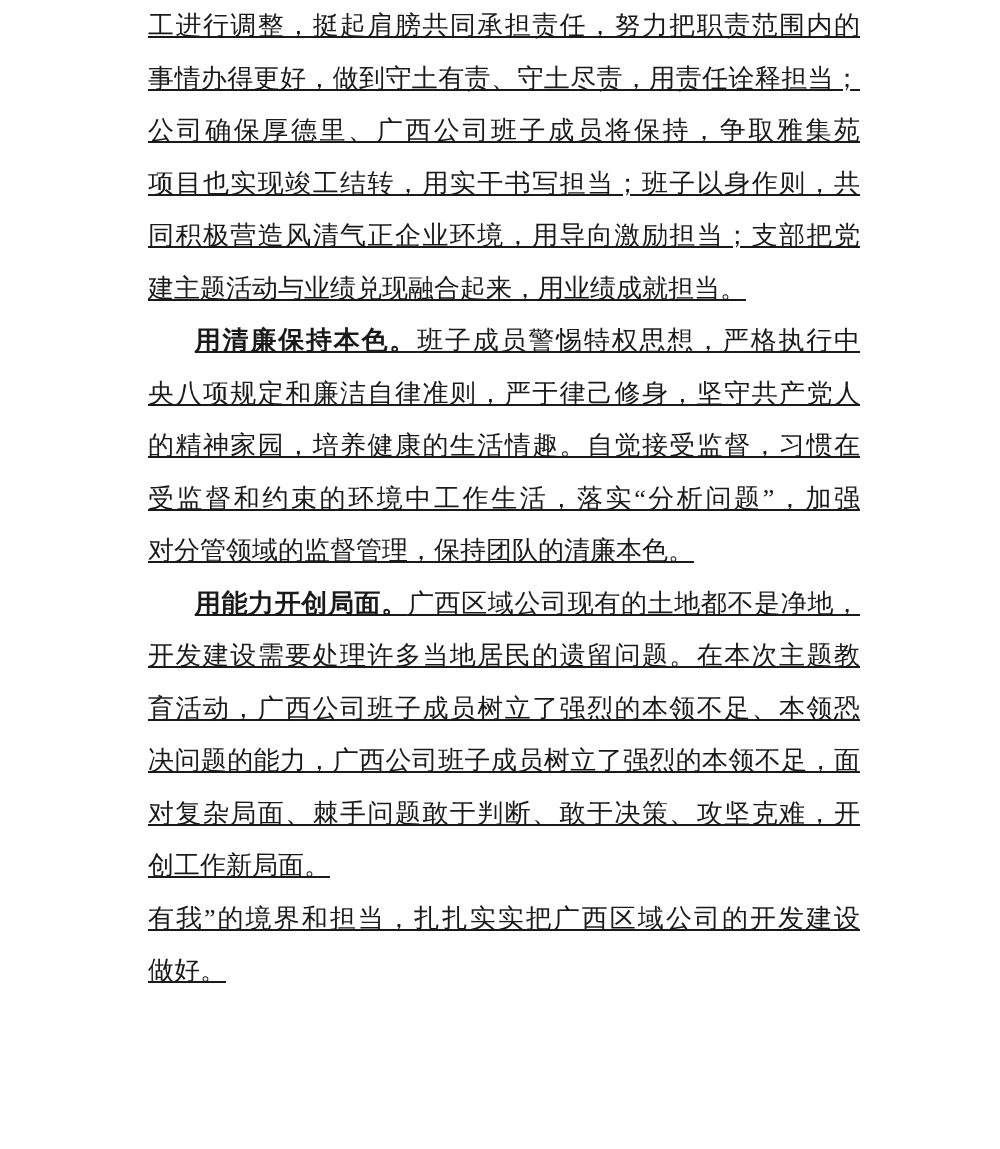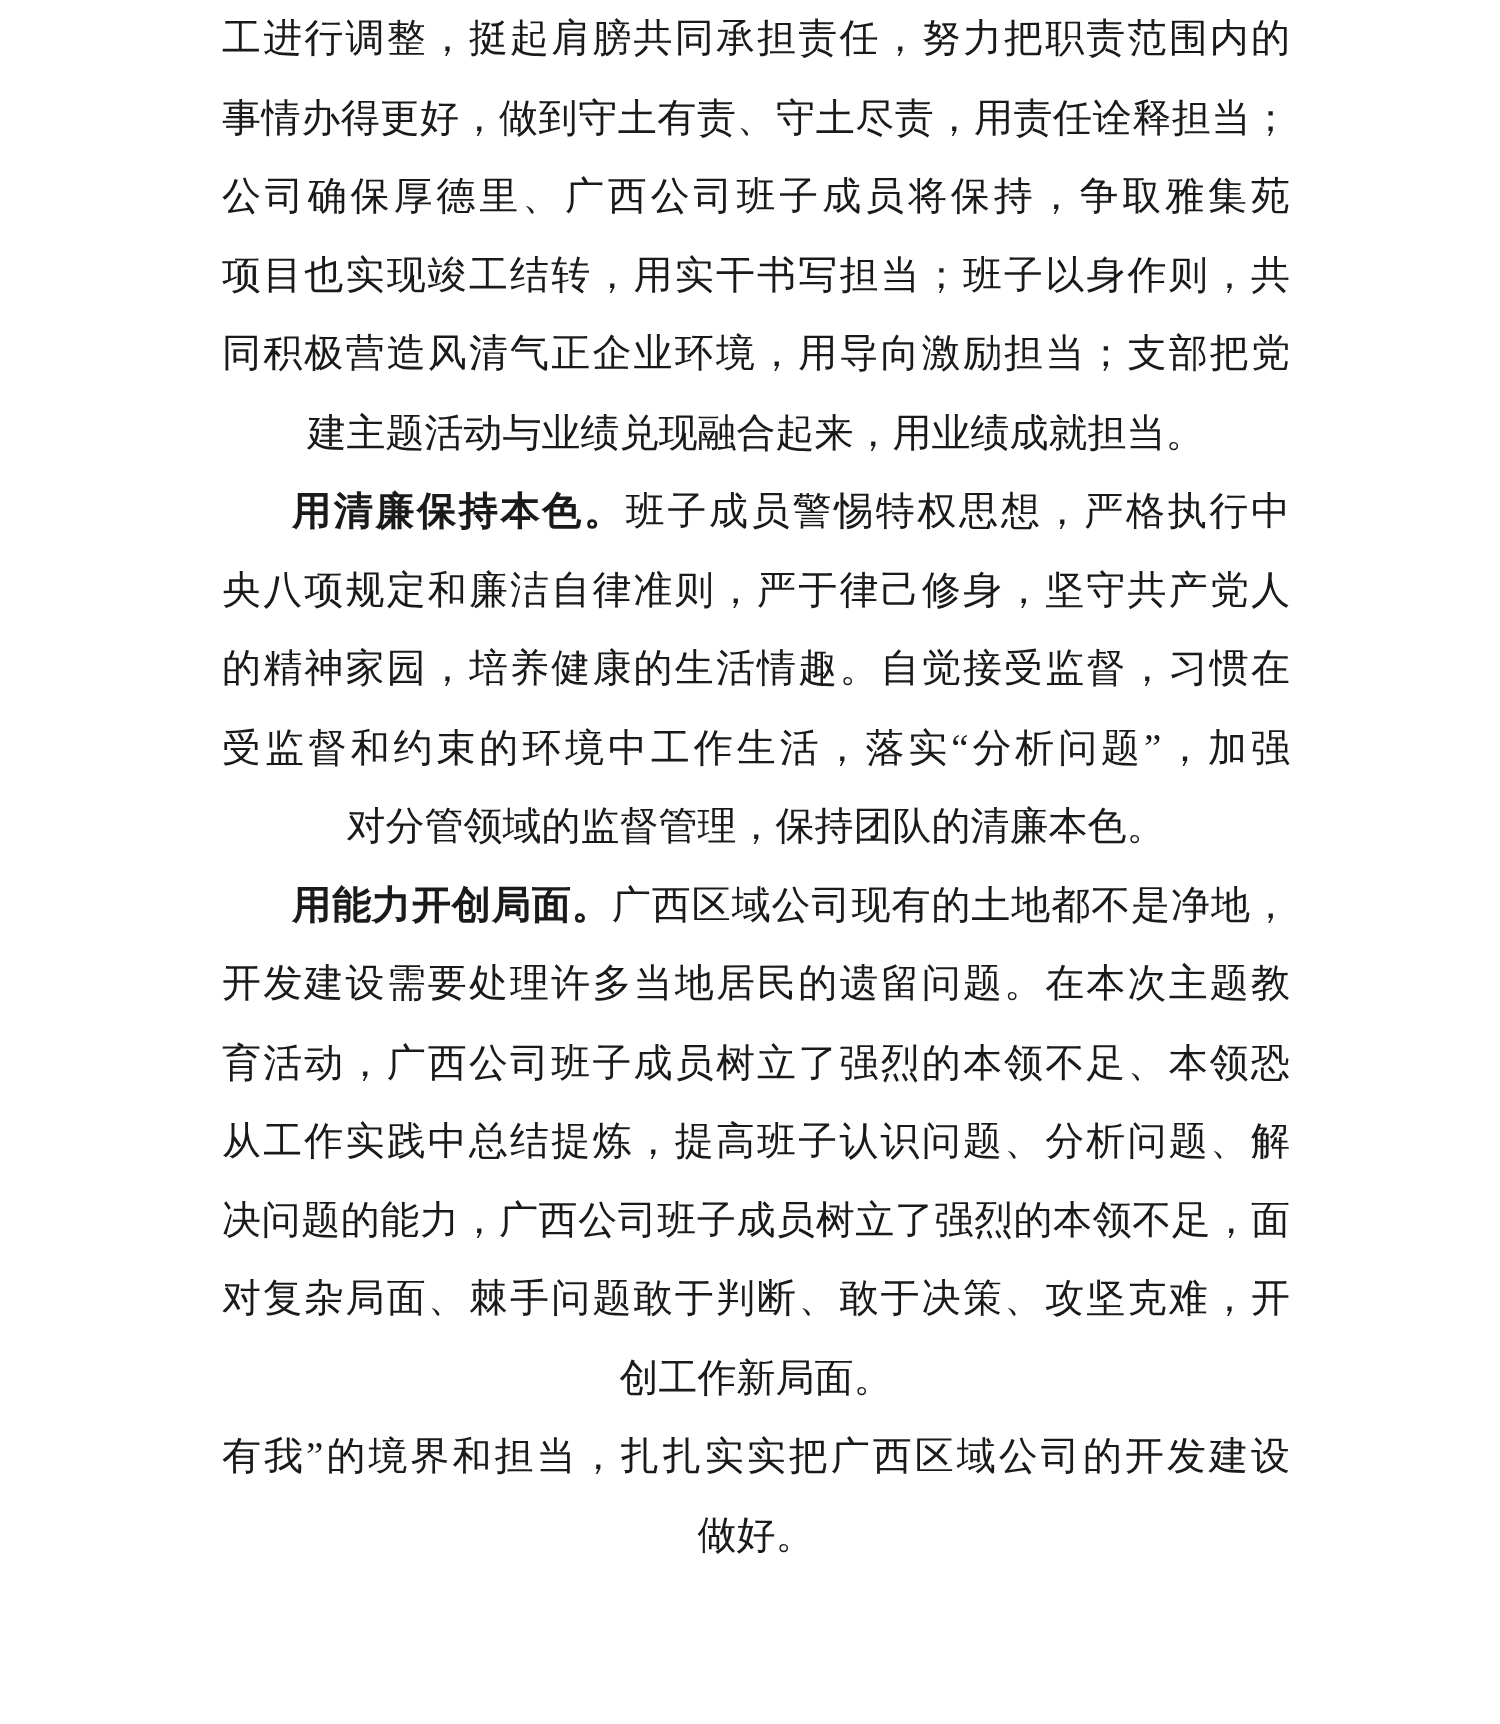--- a/index.html
+++ b/index.html
@@ -16,25 +16,25 @@
   }
   .doc-body {
     position: absolute;
     left: 148px;
     top: 0;
     width: 712px;
     color: #1a1a1a;
     font-size: 26px;
     line-height: 52.5px;
   }
-  .paragraph { margin: 0; padding: 0; }
+  .paragraph { margin: 0; padding: 0; text-decoration: underline; }
   .line {
     height: 52.5px;
     overflow: hidden;
-    text-align: center;
+    text-align: left;
   }
   
   .line.justify { text-align: justify; }
   .line.justify::after {
     content: "";
     display: inline-block;
     width: 100%;
     height: 0;
   }
   .line.indent { text-indent: 1.8em; }
@@ -56,21 +56,20 @@
       <div class="line justify indent"><b class="lead">用清廉保持本色。</b>班子成员警惕特权思想，严格执行中</div>
       <div class="line justify">央八项规定和廉洁自律准则，严于律己修身，坚守共产党人</div>
       <div class="line justify">的精神家园，培养健康的生活情趣。自觉接受监督，习惯在</div>
       <div class="line justify">受监督和约束的环境中工作生活，落实“分析问题”，加强</div>
       <div class="line">对分管领域的监督管理，保持团队的清廉本色。</div>
     </div>
     <div class="paragraph">
       <div class="line justify indent"><b class="lead">用能力开创局面。</b>广西区域公司现有的土地都不是净地，</div>
       <div class="line justify">开发建设需要处理许多当地居民的遗留问题。在本次主题教</div>
       <div class="line justify">育活动，广西公司班子成员树立了强烈的本领不足、本领恐</div>
-      <div class="line justify">从工作实践中总结提炼，提高班子认识问题、分析问题、解</div>
       <div class="line justify">决问题的能力，广西公司班子成员树立了强烈的本领不足，面</div>
       <div class="line justify">对复杂局面、棘手问题敢于判断、敢于决策、攻坚克难，开</div>
       <div class="line">创工作新局面。</div>
     </div>
     <div class="paragraph">
       <div class="line justify">有我”的境界和担当，扎扎实实把广西区域公司的开发建设</div>
       <div class="line">做好。</div>
     </div>
   </div>
 

